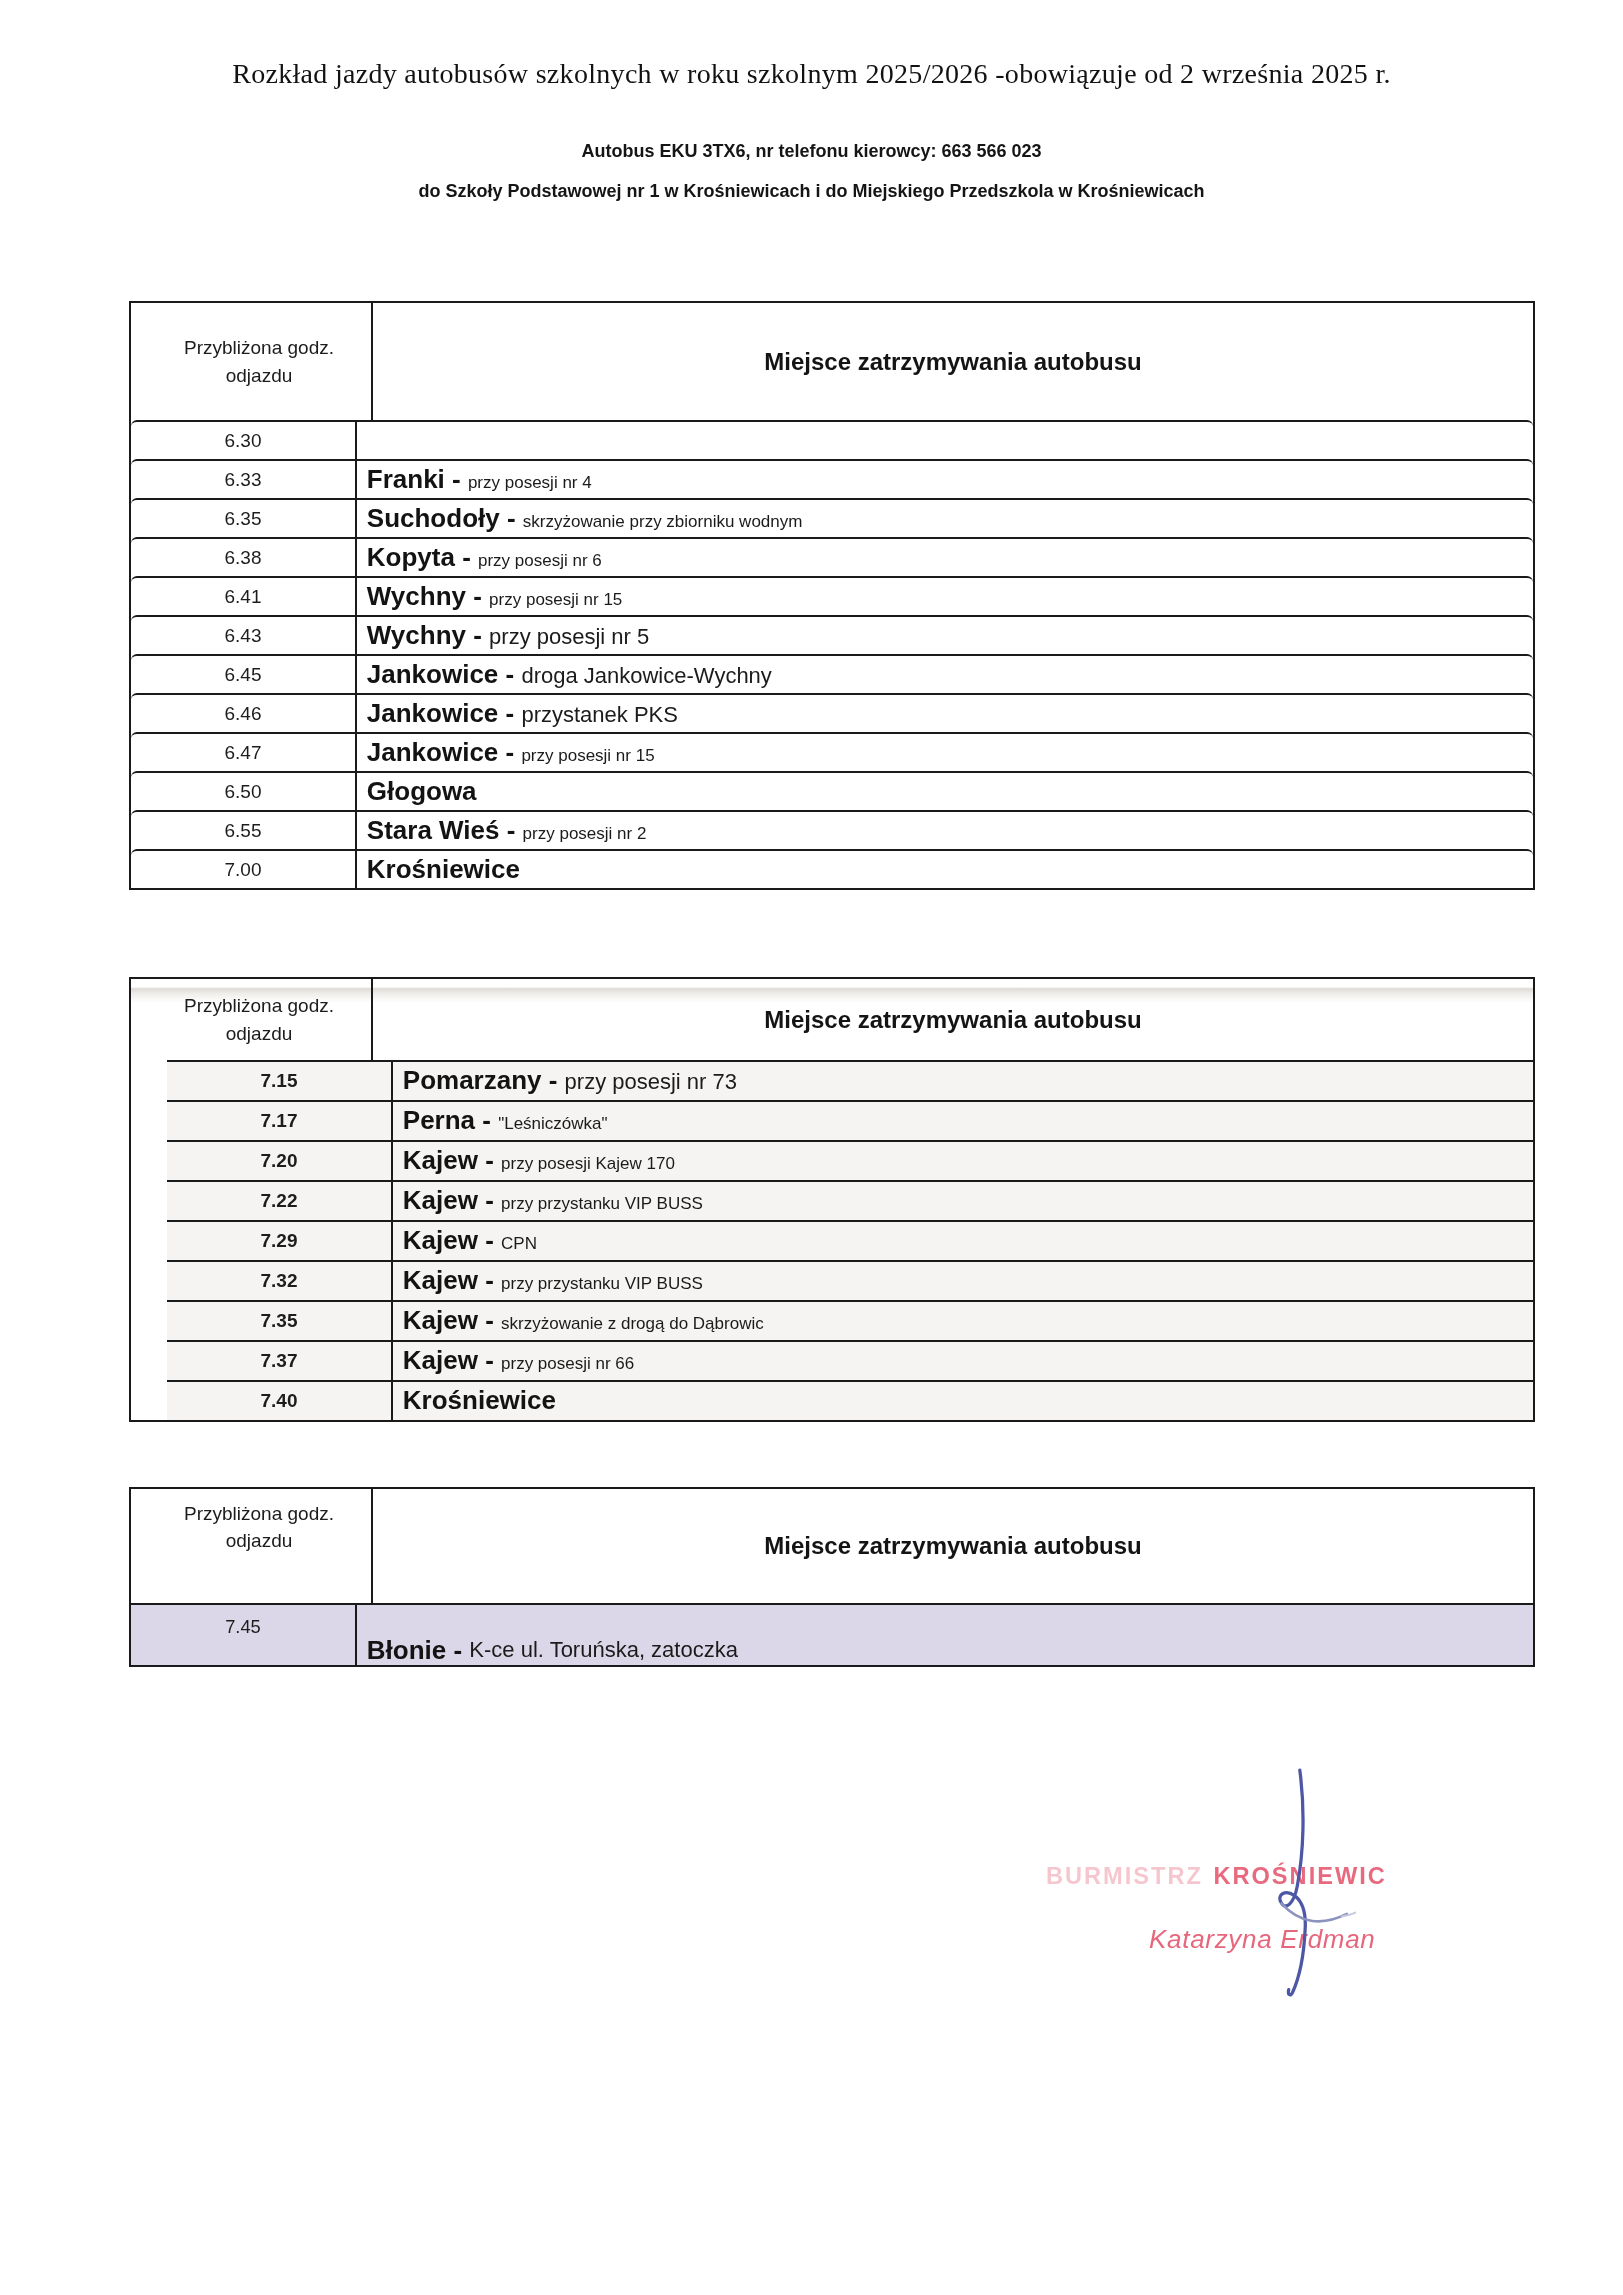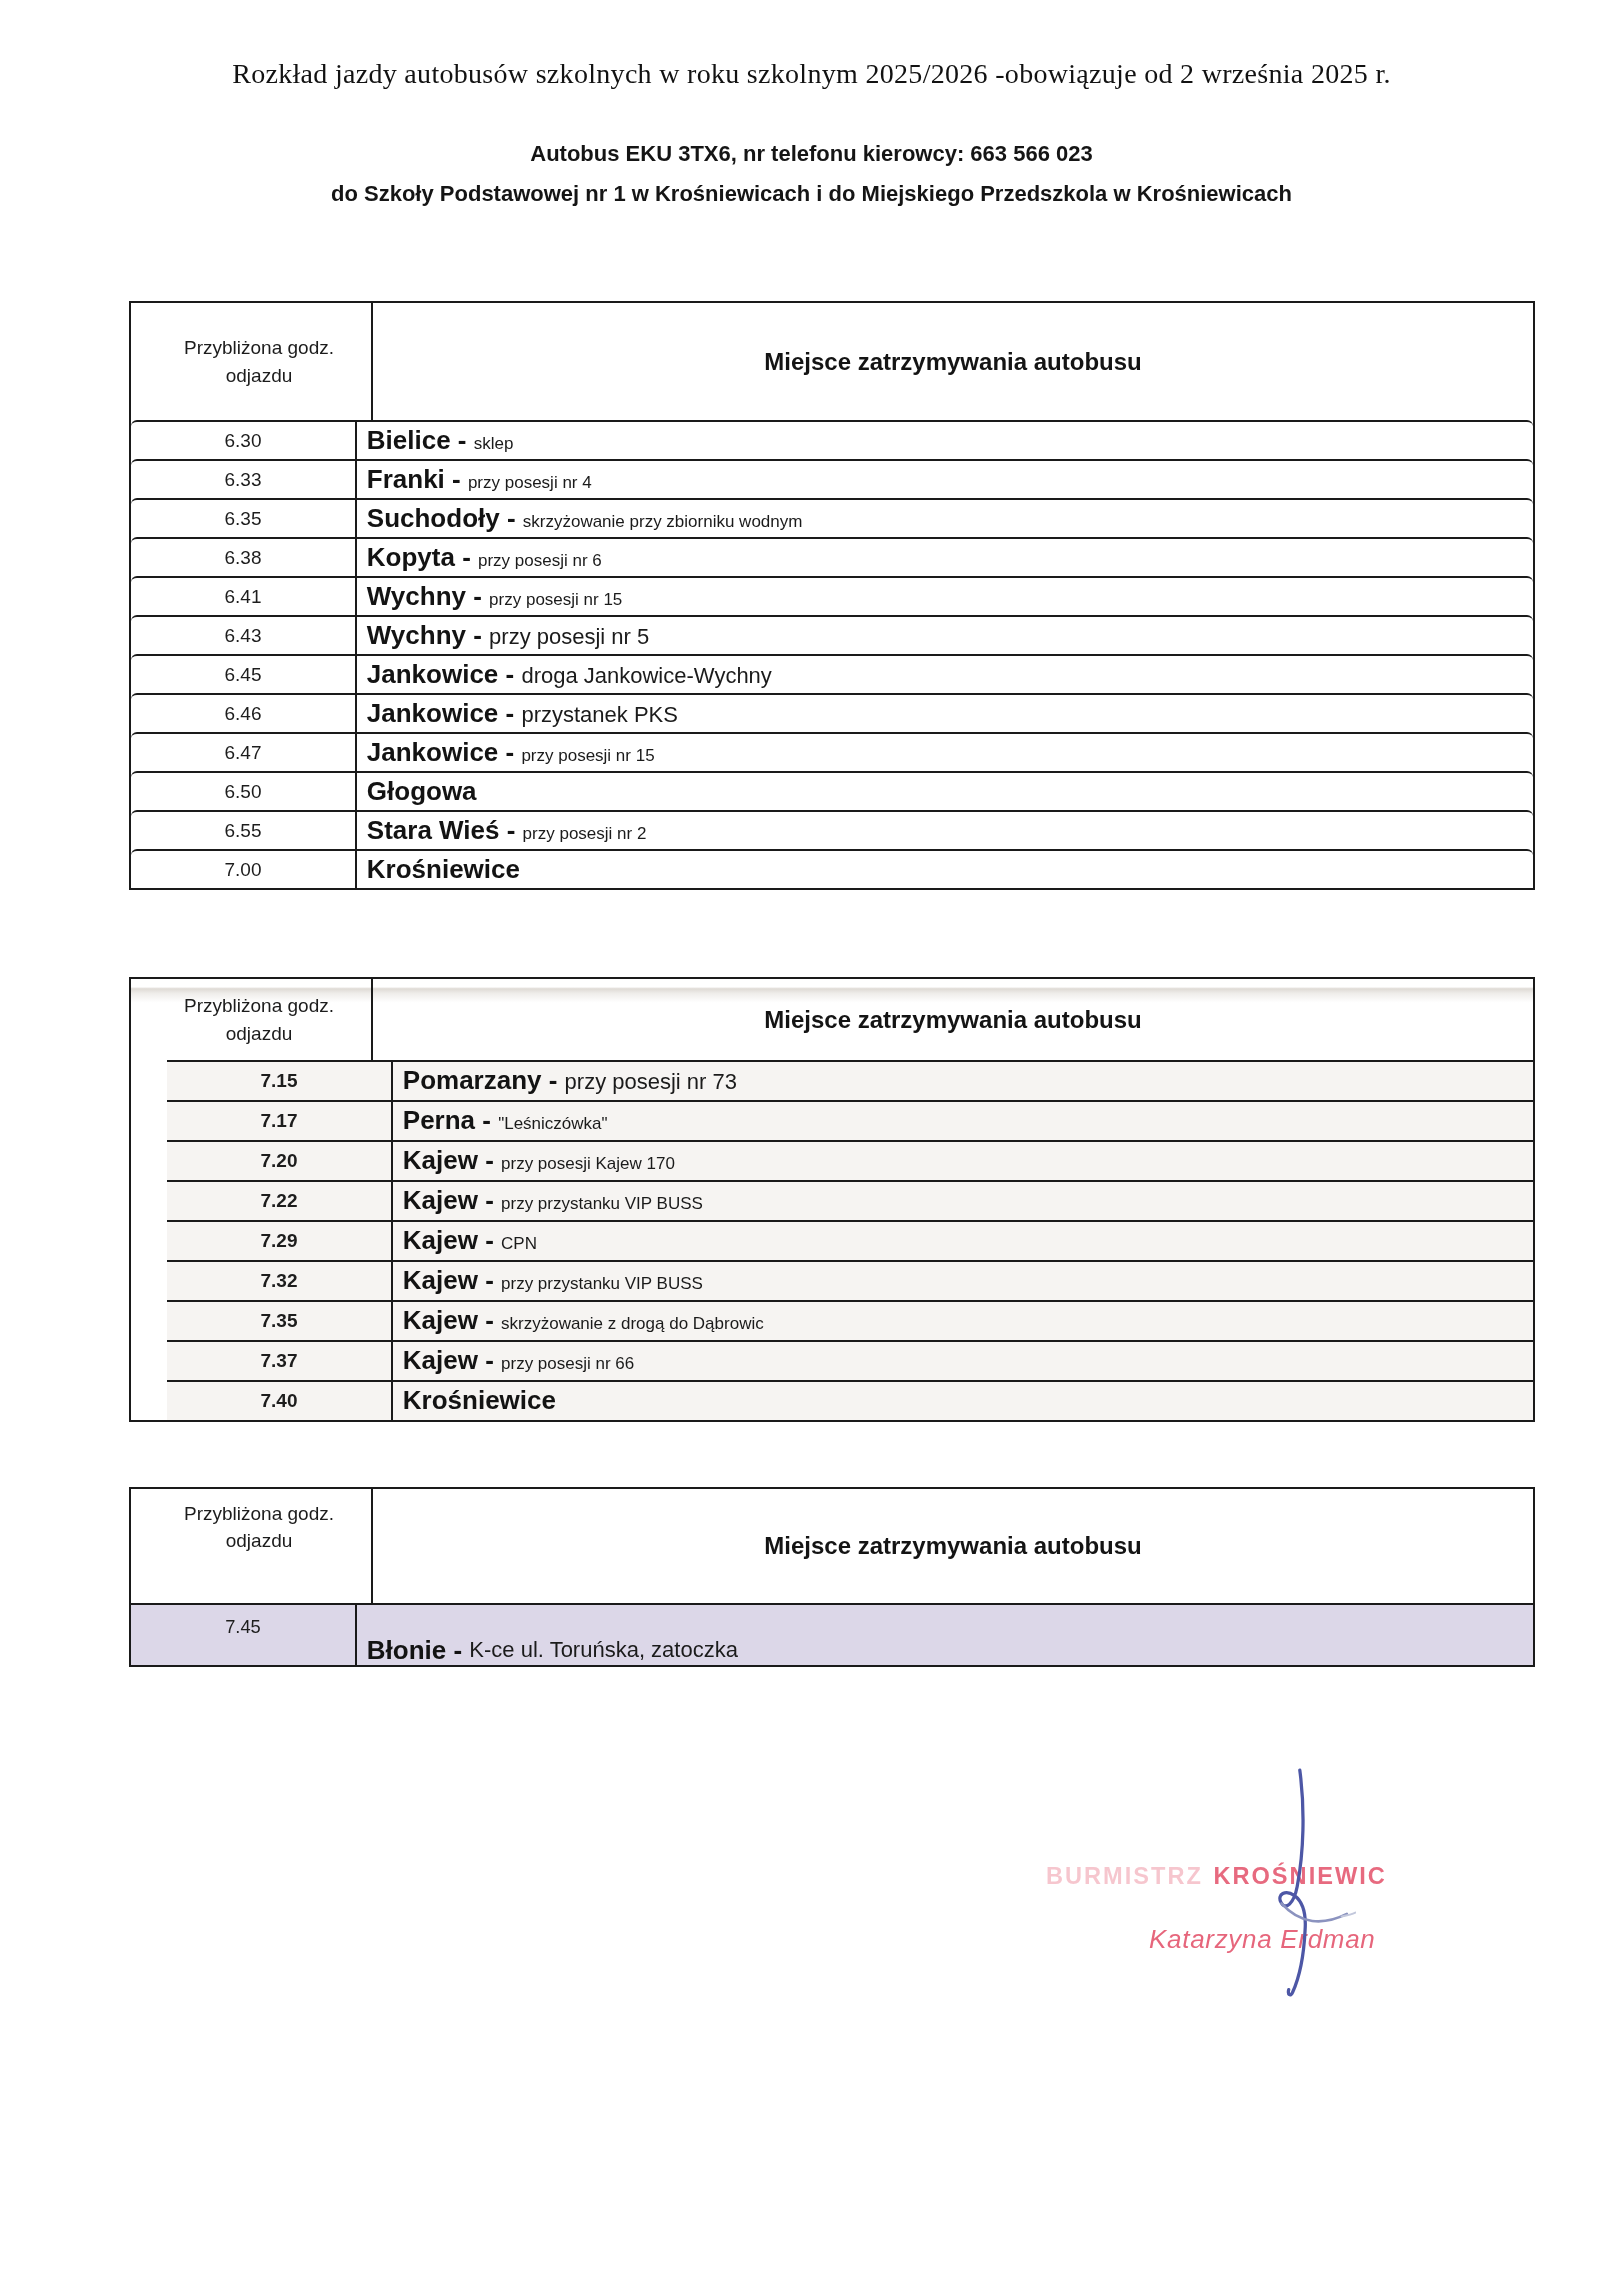--- a/index.html
+++ b/index.html
@@ -13,21 +13,21 @@
   }
   
   .doc-title{
     position:absolute;top:58px;left:0;width:100%;
     text-align:center;
     font-family:"Liberation Serif", serif;
     font-size:28px;letter-spacing:0.3px;color:#121212;
   }
   .doc-subtitle{
     position:absolute;left:0;width:100%;
-    text-align:center;font-weight:bold;font-size:22px;color:#151515;
+    text-align:center;font-weight:bold;font-size:18px;color:#151515;
   }
   .doc-subtitle.line1{top:141px;}
   .doc-subtitle.line2{top:181px;}
 
   
   .bus-table{
     position:absolute;left:129px;width:1406px;
     border:2.6px solid var(--border-dark,#1a1a1a);
     box-sizing:border-box;background:#fff;
   }
@@ -97,21 +97,20 @@
 
   <section class="bus-table t1">
       <div class="thead">
         <div class="cell time-col th-time">Przybliżona godz. odjazdu</div>
         <div class="cell place-col th-place">Miejsce zatrzymywania autobusu</div>
       </div>
       <div class="trow">
         <div class="cell time-col">
           <div class="time">6.30</div>
         </div>
-        <div class="cell place-col place-cell"><span class="place-name">Bielice -</span><span class="detail small">sklep</span></div>
       </div>
       <div class="trow">
         <div class="cell time-col">
           <div class="time">6.33</div>
         </div>
         <div class="cell place-col place-cell"><span class="place-name">Franki -</span><span class="detail small">przy posesji nr 4</span></div>
       </div>
       <div class="trow">
         <div class="cell time-col">
           <div class="time">6.35</div>

